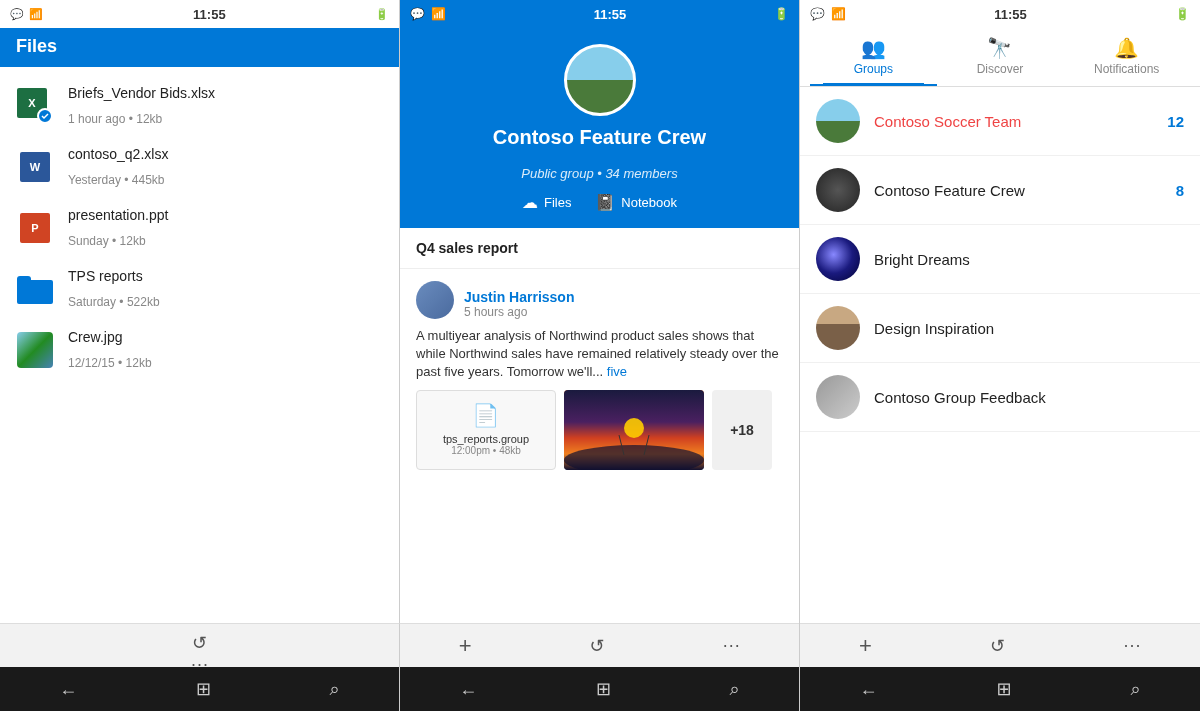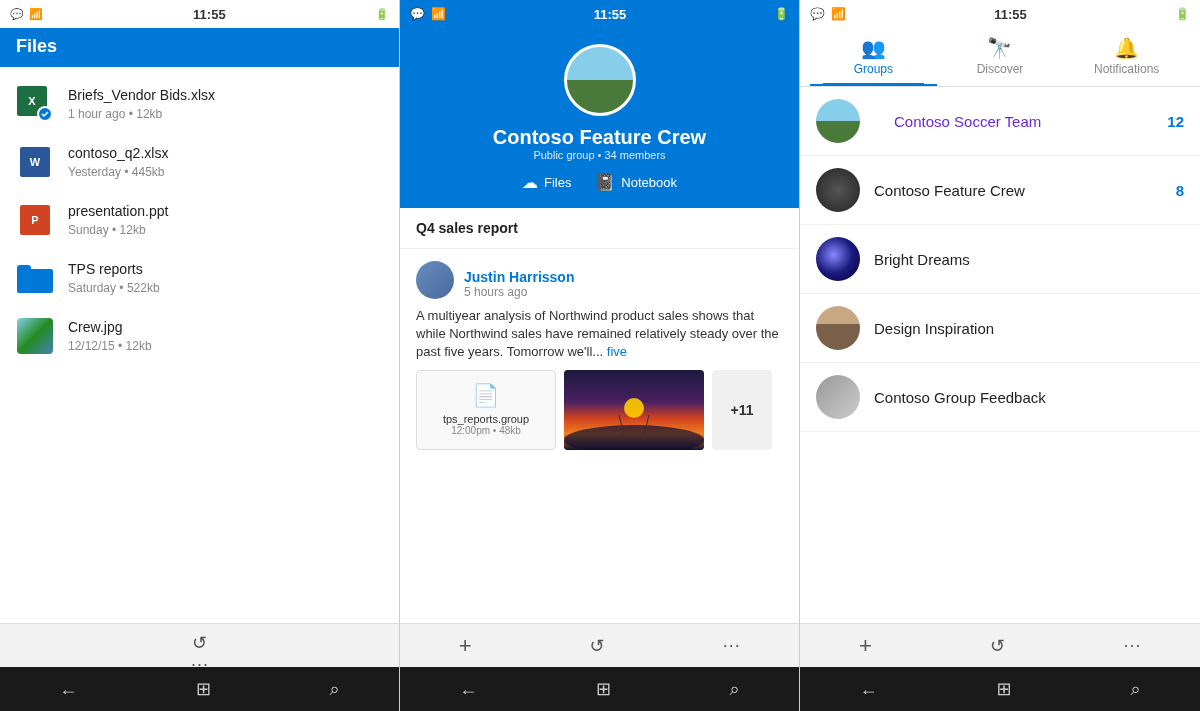--- a/index.html
+++ b/index.html
@@ -56,21 +56,21 @@
       height: 38px;
       margin-right: 14px;
       flex-shrink: 0;
       display: flex;
       align-items: center;
       justify-content: center;
       font-size: 24px;
     }
     .file-info { display: flex; flex-direction: column; }
     .file-name { font-size: 14px; font-weight: 500; color: #222; }
-    .file-meta { font-size: 12px; color: #888; margin-top: 4px; }
+    .file-meta { font-size: 12px; color: #888; margin-top: 11px; }
 
     .phone1 .bottom-bar {
       background: #f2f2f2;
       display: flex;
       justify-content: space-around;
       align-items: center;
       padding: 8px 0;
       border-top: 1px solid #ddd;
       height: 44px;
     }
@@ -315,21 +315,21 @@
         <span style="font-size:12px;">📶</span>
       </div>
       <span class="time-text" style="color:#fff;font-size:13px;font-weight:600;">11:55</span>
       <div style="display:flex;gap:6px;align-items:center;">
         <span style="font-size:12px;color:#fff;">🔋</span>
       </div>
     </div>
     <div class="group-hero">
       <div class="group-avatar" style="width:72px;height:72px;border-radius:50%;border:3px solid #fff;overflow:hidden;background:linear-gradient(180deg,#87ceeb 50%,#4a7a3a 50%);"></div>
       <div class="group-name" style="color:#fff;font-size:20px;font-weight:600;margin-top:10px;">Contoso Feature Crew</div>
-      <div class="group-meta" style="color:rgba(255,255,255,0.85);font-size:11px;margin-top:0;">Public group • 34 members</div>
+      <div class="group-meta" style="color:rgba(255,255,255,0.85);font-size:13px;margin-top:17px;font-style:italic;">Public group • 34 members</div>
       <div class="group-actions" style="display:flex;gap:24px;margin-top:12px;">
         <div class="group-action-btn" style="display:flex;align-items:center;gap:6px;color:#fff;font-size:13px;cursor:pointer;">
           <span style="font-size:16px;">☁</span>
           <span>Files</span>
         </div>
         <div class="group-action-btn" style="display:flex;align-items:center;gap:6px;color:#fff;font-size:13px;cursor:pointer;">
           <span style="font-size:16px;">📓</span>
           <span>Notebook</span>
         </div>
       </div>
@@ -365,21 +365,21 @@
               </linearGradient>
             </defs>
             <rect width="140" height="80" fill="url(#sunset)"></rect>
             <circle cx="70" cy="38" r="10" fill="#ffcc00" opacity="0.9"></circle>
             <ellipse cx="70" cy="70" rx="70" ry="15" fill="#101030" opacity="0.7"></ellipse>
             <line x1="60" y1="65" x2="55" y2="45" stroke="#333" stroke-width="1"></line>
             <line x1="80" y1="65" x2="85" y2="45" stroke="#333" stroke-width="1"></line>
           </svg>
         </div>
         <div class="attach-more" style="width:60px;height:80px;background:#f0f0f0;border-radius:4px;display:flex;align-items:center;justify-content:center;font-size:14px;font-weight:600;color:#333;cursor:pointer;">
-          <span>+11</span>
+          <span>+18</span>
         </div>
       </div>
     </div>
     <div style="background:#f2f2f2;display:flex;justify-content:space-around;align-items:center;padding:8px 0;border-top:1px solid #ddd;height:44px;">
       <span style="font-size:22px;color:#555;cursor:pointer;">+</span>
       <span style="font-size:18px;color:#555;cursor:pointer;">↺</span>
       <span style="font-size:18px;color:#555;cursor:pointer;">···</span>
     </div>
     <div class="nav-bar">
       <span style="color:#ccc;font-size:18px;cursor:pointer;">←</span>
@@ -412,21 +412,21 @@
       <div class="tab-item inactive" style="flex:1;display:flex;flex-direction:column;align-items:center;padding:8px 4px;cursor:pointer;color:#888;">
         <span style="font-size:20px;margin-bottom:2px;">🔔</span>
         <span class="tab-label" style="font-size:12px;font-weight:500;">Notifications</span>
       </div>
     </div>
 
     <div class="groups-list">
 
       <div class="group-row">
         <div class="group-row-avatar av-soccer" style="width:44px;height:44px;border-radius:50%;overflow:hidden;margin-right:14px;flex-shrink:0;background:linear-gradient(180deg,#87ceeb 50%,#4a7a3a 50%);"></div>
-        <span class="group-row-name" style="flex:1;font-size:15px;font-weight:500;color:#6d28d9;margin-left:20px;">Contoso Soccer Team</span>
+        <span class="group-row-name" style="flex:1;font-size:15px;font-weight:500;color:#ef4444;">Contoso Soccer Team</span>
         <span class="group-row-badge" style="color:#0078d7;font-size:15px;font-weight:600;">12</span>
       </div>
 
       <div class="group-row">
         <div class="group-row-avatar av-crew" style="width:44px;height:44px;border-radius:50%;overflow:hidden;margin-right:14px;flex-shrink:0;background:radial-gradient(circle,#555,#222);"></div>
         <span class="group-row-name" style="flex:1;font-size:15px;font-weight:500;color:#222;">Contoso Feature Crew</span>
         <span class="group-row-badge" style="color:#0078d7;font-size:15px;font-weight:600;">8</span>
       </div>
 
       <div class="group-row">

